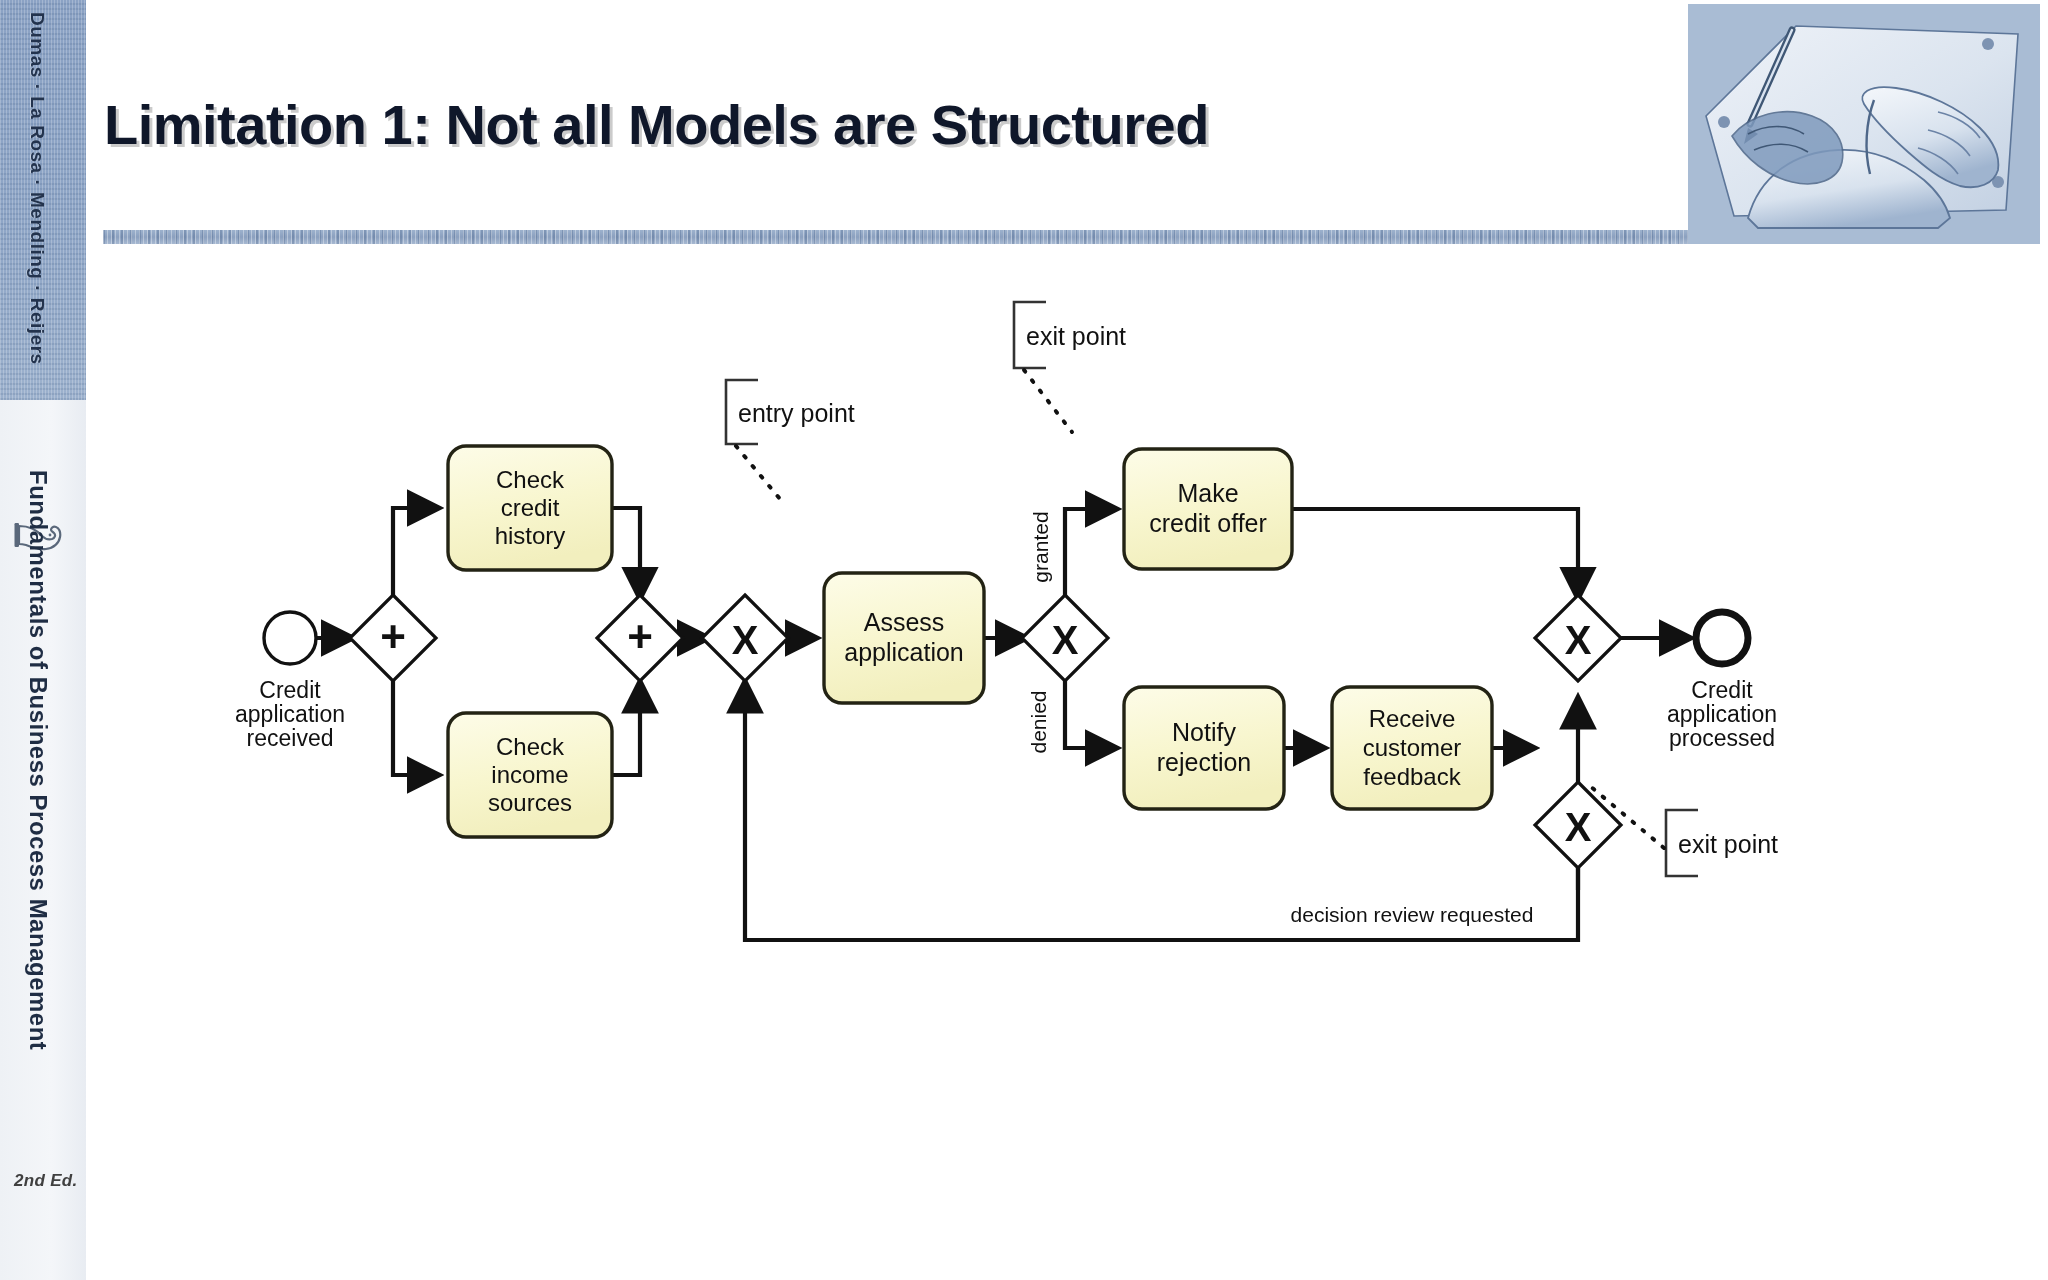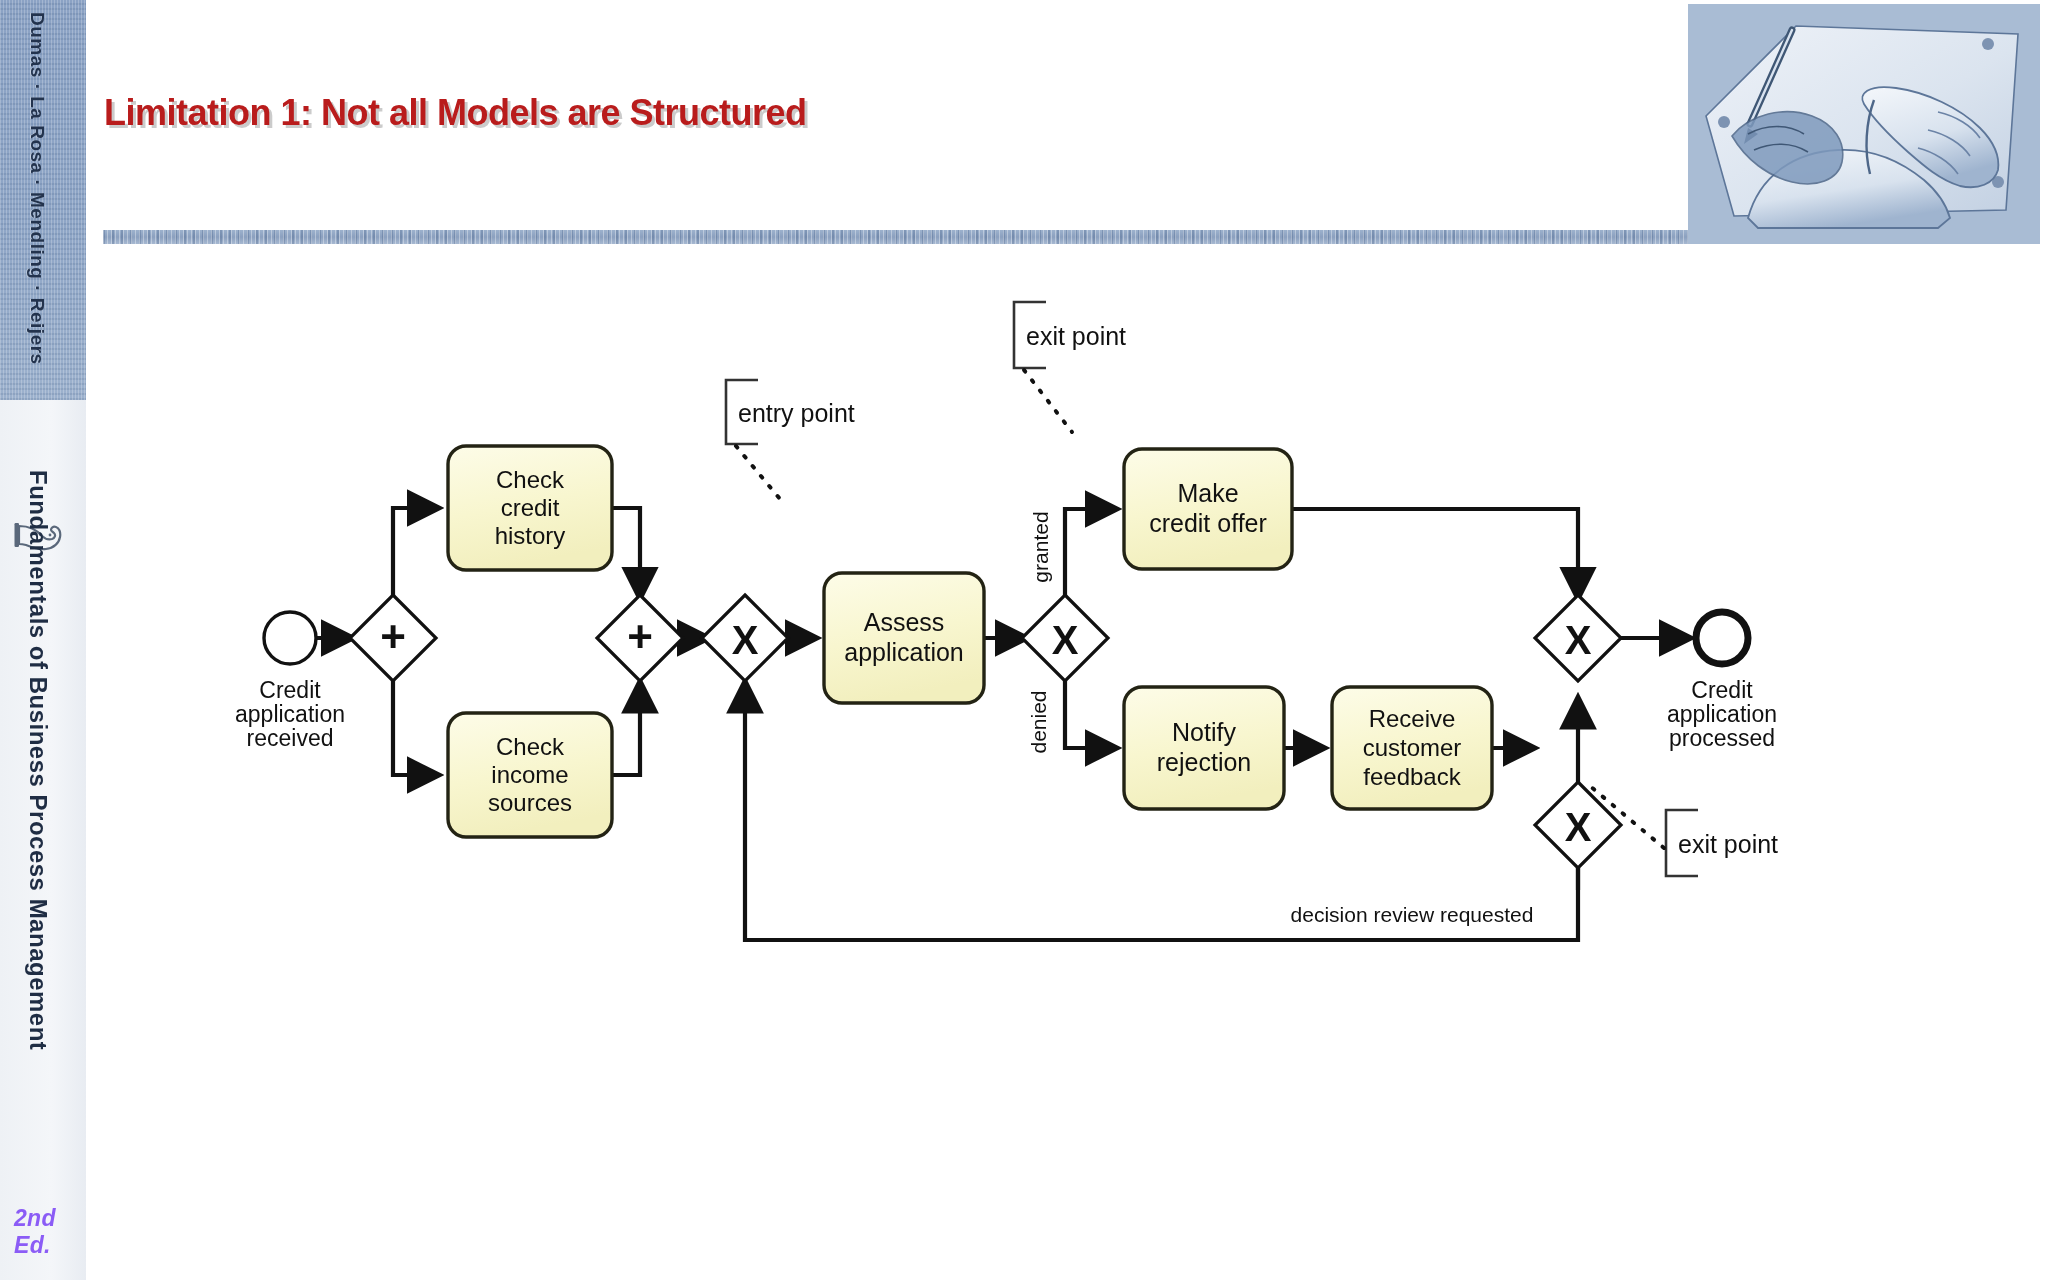--- a/index.html
+++ b/index.html
@@ -44,32 +44,32 @@
   #book-title{
     top:470px;left:24px;
     font-size:24px;font-weight:700;
     color:#1f2d44;
   }
   #knight{
     position:absolute;left:12px;top:505px;width:50px;height:60px;
     opacity:.82;
   }
   #edition{
-    position:absolute;left:14px;top:1205px;
-    font-size:23px;font-style:italic;font-weight:700;
-    color:#8b5cf6;
+    position:absolute;left:14px;top:1171px;
+    font-size:17px;font-style:italic;font-weight:700;
+    color:#404040;
     letter-spacing:.3px;
   }
 
   
   #title{
     position:absolute;left:104px;top:92px;
-    font-size:36px;font-weight:700;
+    font-size:56px;font-weight:700;
     font-family:"Liberation Sans Narrow","Liberation Sans",sans-serif;
-    color:#b91c1c;
+    color:#0f172a;
     letter-spacing:-0.5px;
     text-shadow:3px 3px 0 rgba(140,140,140,.45);
     white-space:nowrap;
   }
   #divider{
     position:absolute;left:103px;top:230px;width:1587px;height:14px;
     background:
       repeating-linear-gradient(90deg, rgba(255,255,255,.35) 0px, rgba(255,255,255,.35) 1px, rgba(0,0,0,0) 1px, rgba(0,0,0,0) 4px),
       repeating-linear-gradient(90deg, rgba(30,60,105,.22) 0px, rgba(30,60,105,.22) 2px, rgba(0,0,0,0) 2px, rgba(0,0,0,0) 9px),
       linear-gradient(180deg,#9db2cd 0%,#8ba0bf 50%,#a7b9d1 100%);

